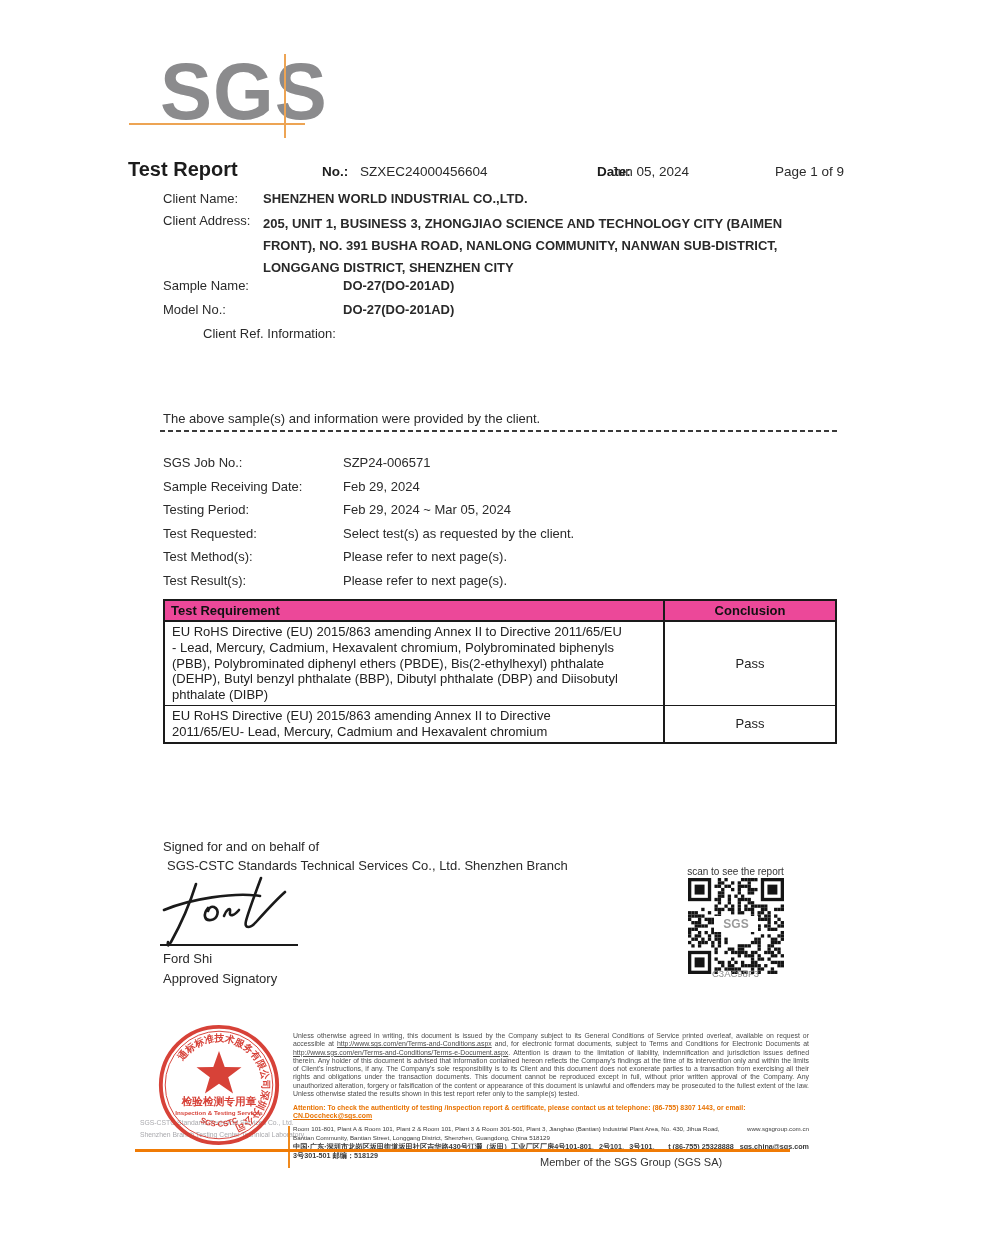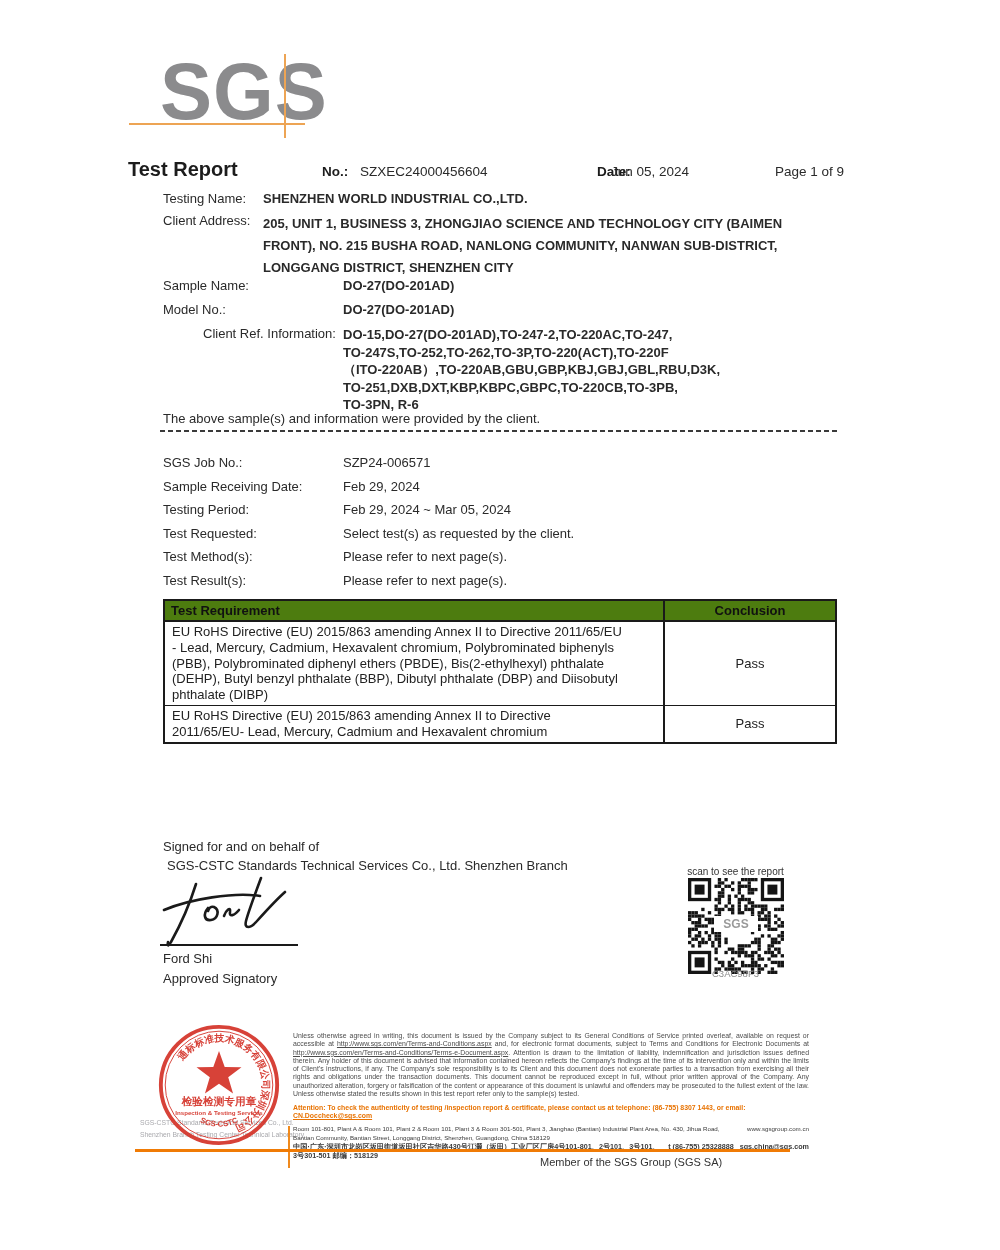--- a/index.html
+++ b/index.html
@@ -52,21 +52,21 @@
     background:repeating-linear-gradient(90deg,#3a3a3a 0 5px,transparent 5px 8px);
   }
 
   .info-row { left:163px; width:680px; height:20px; }
   .info-row .i-lbl { position:absolute; left:0; top:0; font-size:13px; }
   .info-row .i-val { position:absolute; left:180px; top:0; font-size:13px; }
 
   
   .rtable { left:163px; top:599px; width:674px; border-collapse:collapse; font-size:13px; }
   .rtable th {
-    background:#4d7c0f; border:2px solid #1a1a1a; text-align:left;
+    background:#ec4899; border:2px solid #1a1a1a; text-align:left;
     font-size:13px; font-weight:bold; color:#111; padding:2px 6px; height:20px;
   }
   .rtable th.conc { text-align:center; }
   .rtable td {
     border:1px solid #1a1a1a; border-left:2px solid #1a1a1a; border-right:2px solid #1a1a1a;
     vertical-align:middle; padding:2px 7px; line-height:15.8px; color:#222;
   }
   .rtable tr:last-child td { border-bottom:2px solid #1a1a1a; }
   .rtable td.req { width:500px; }
   .rtable td.conc { text-align:center;margin-left:32px; }
@@ -121,37 +121,32 @@
   <div class="abs logo-hline"></div>
   <div class="abs logo-vline"></div>
 
   <div class="abs report-title">Test Report</div>
   <div class="abs hdr-lbl no-lbl">No.:</div>
   <div class="abs hdr-val no-val">SZXEC24000456604</div>
   <div class="abs hdr-lbl date-lbl">Date:</div>
   <div class="abs hdr-val date-val">Jun 05, 2024</div>
   <div class="abs hdr-val page-val">Page 1 of 9</div>
 
-  <div class="abs lbl client-name-lbl">Testing Name:</div>
+  <div class="abs lbl client-name-lbl">Client Name:</div>
   <div class="abs val client-name-val">SHENZHEN WORLD INDUSTRIAL CO.,LTD.</div>
   <div class="abs lbl client-addr-lbl">Client Address:</div>
   <div class="abs val client-addr-val pre">205, UNIT 1, BUSINESS 3, ZHONGJIAO SCIENCE AND TECHNOLOGY CITY (BAIMEN
-FRONT), NO. 215 BUSHA ROAD, NANLONG COMMUNITY, NANWAN SUB-DISTRICT,
+FRONT), NO. 391 BUSHA ROAD, NANLONG COMMUNITY, NANWAN SUB-DISTRICT,
 LONGGANG DISTRICT, SHENZHEN CITY</div>
 
   <div class="abs lbl sample-name-lbl">Sample Name:</div>
   <div class="abs val sample-name-val">DO-27(DO-201AD)</div>
   <div class="abs lbl model-lbl">Model No.:</div>
   <div class="abs val model-val">DO-27(DO-201AD)</div>
   <div class="abs lbl ref-lbl">Client Ref. Information:</div>
-  <div class="abs val ref-val pre">DO-15,DO-27(DO-201AD),TO-247-2,TO-220AC,TO-247,
- TO-247S,TO-252,TO-262,TO-3P,TO-220(ACT),TO-220F
-（ITO-220AB）,TO-220AB,GBU,GBP,KBJ,GBJ,GBL,RBU,D3K,
-TO-251,DXB,DXT,KBP,KBPC,GBPC,TO-220CB,TO-3PB,
-TO-3PN, R-6</div>
   <div class="abs provided-note">The above sample(s) and information were provided by the client.</div>
   <div class="abs dash-line"></div>
 
   <div class="abs info-row" style="top:455px">
     <span class="i-lbl">SGS Job No.:</span>
     <span class="i-val">SZP24-006571</span>
   </div>
   <div class="abs info-row" style="top:479px">
     <span class="i-lbl">Sample Receiving Date:</span>
     <span class="i-val">Feb 29, 2024</span>

